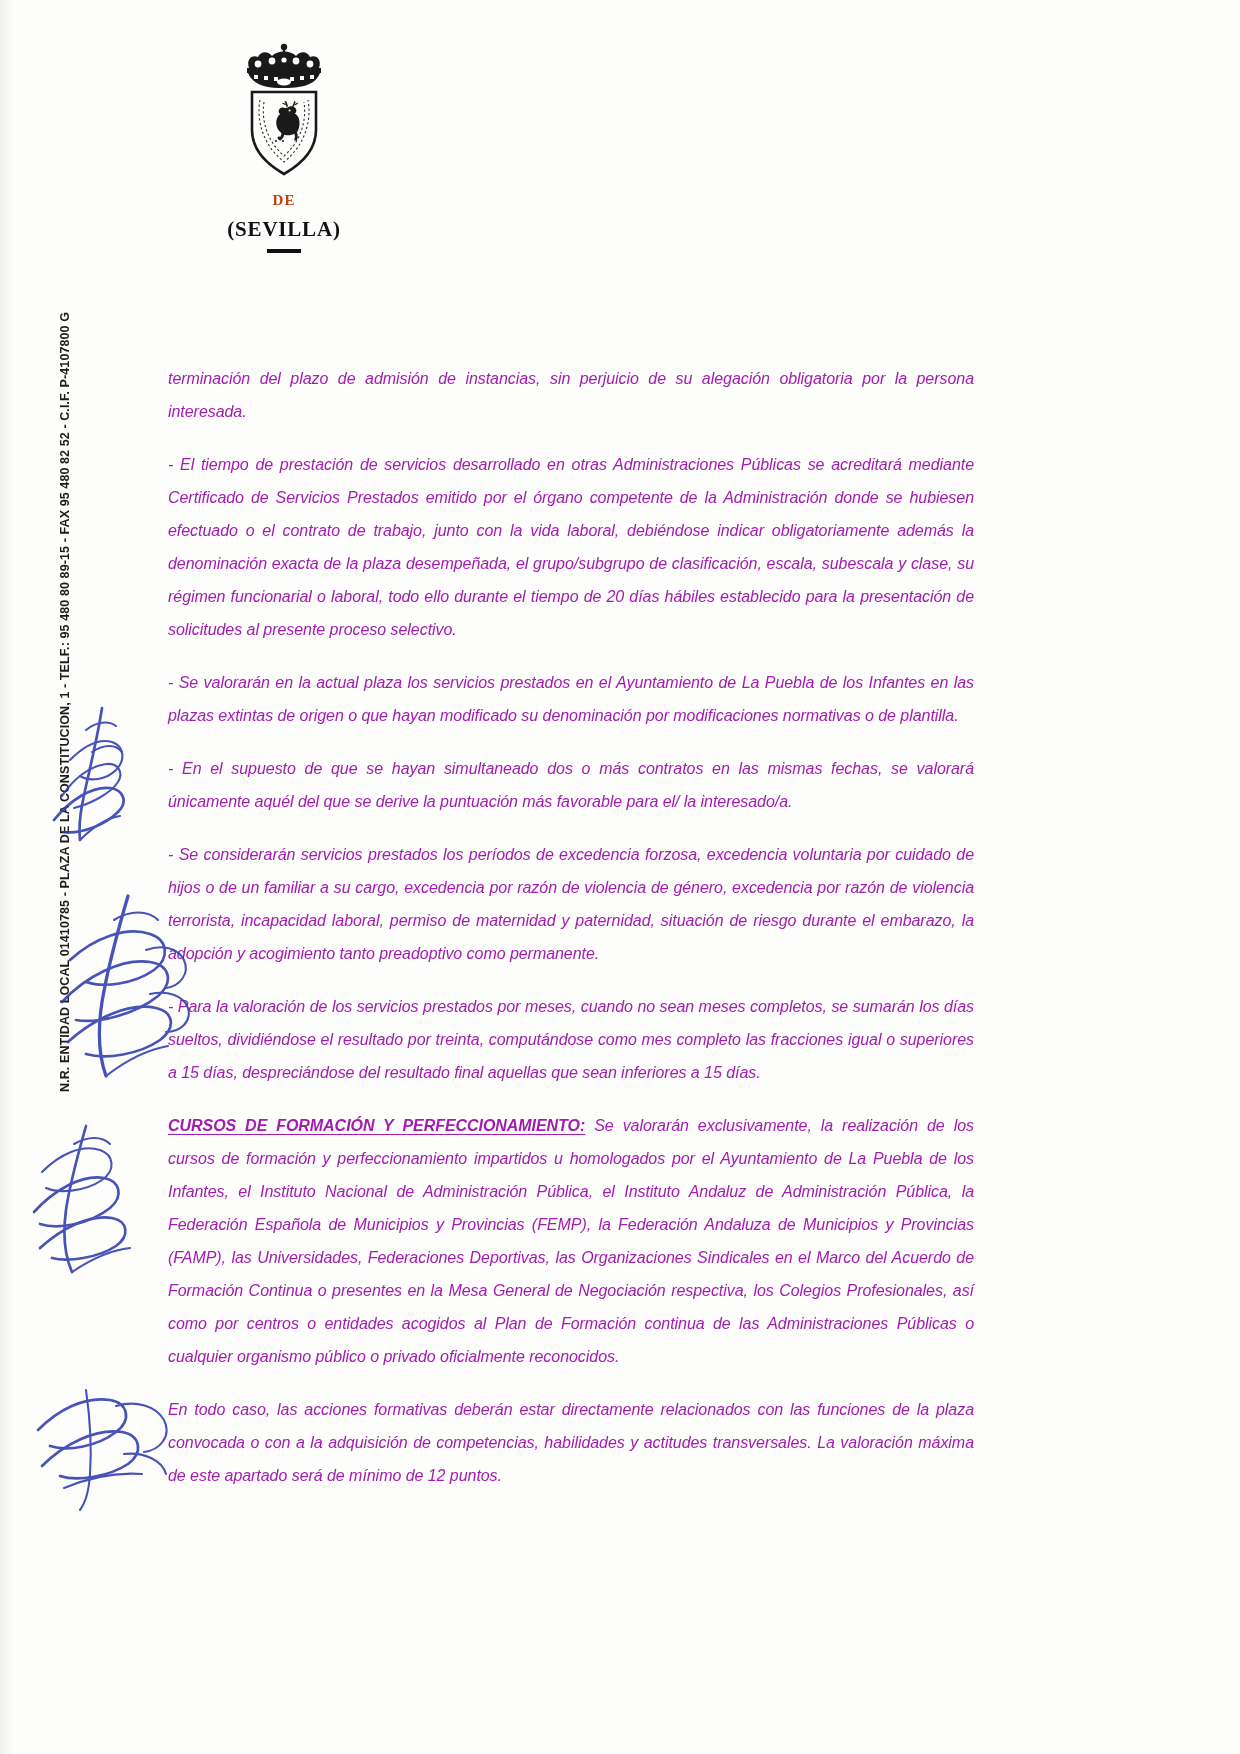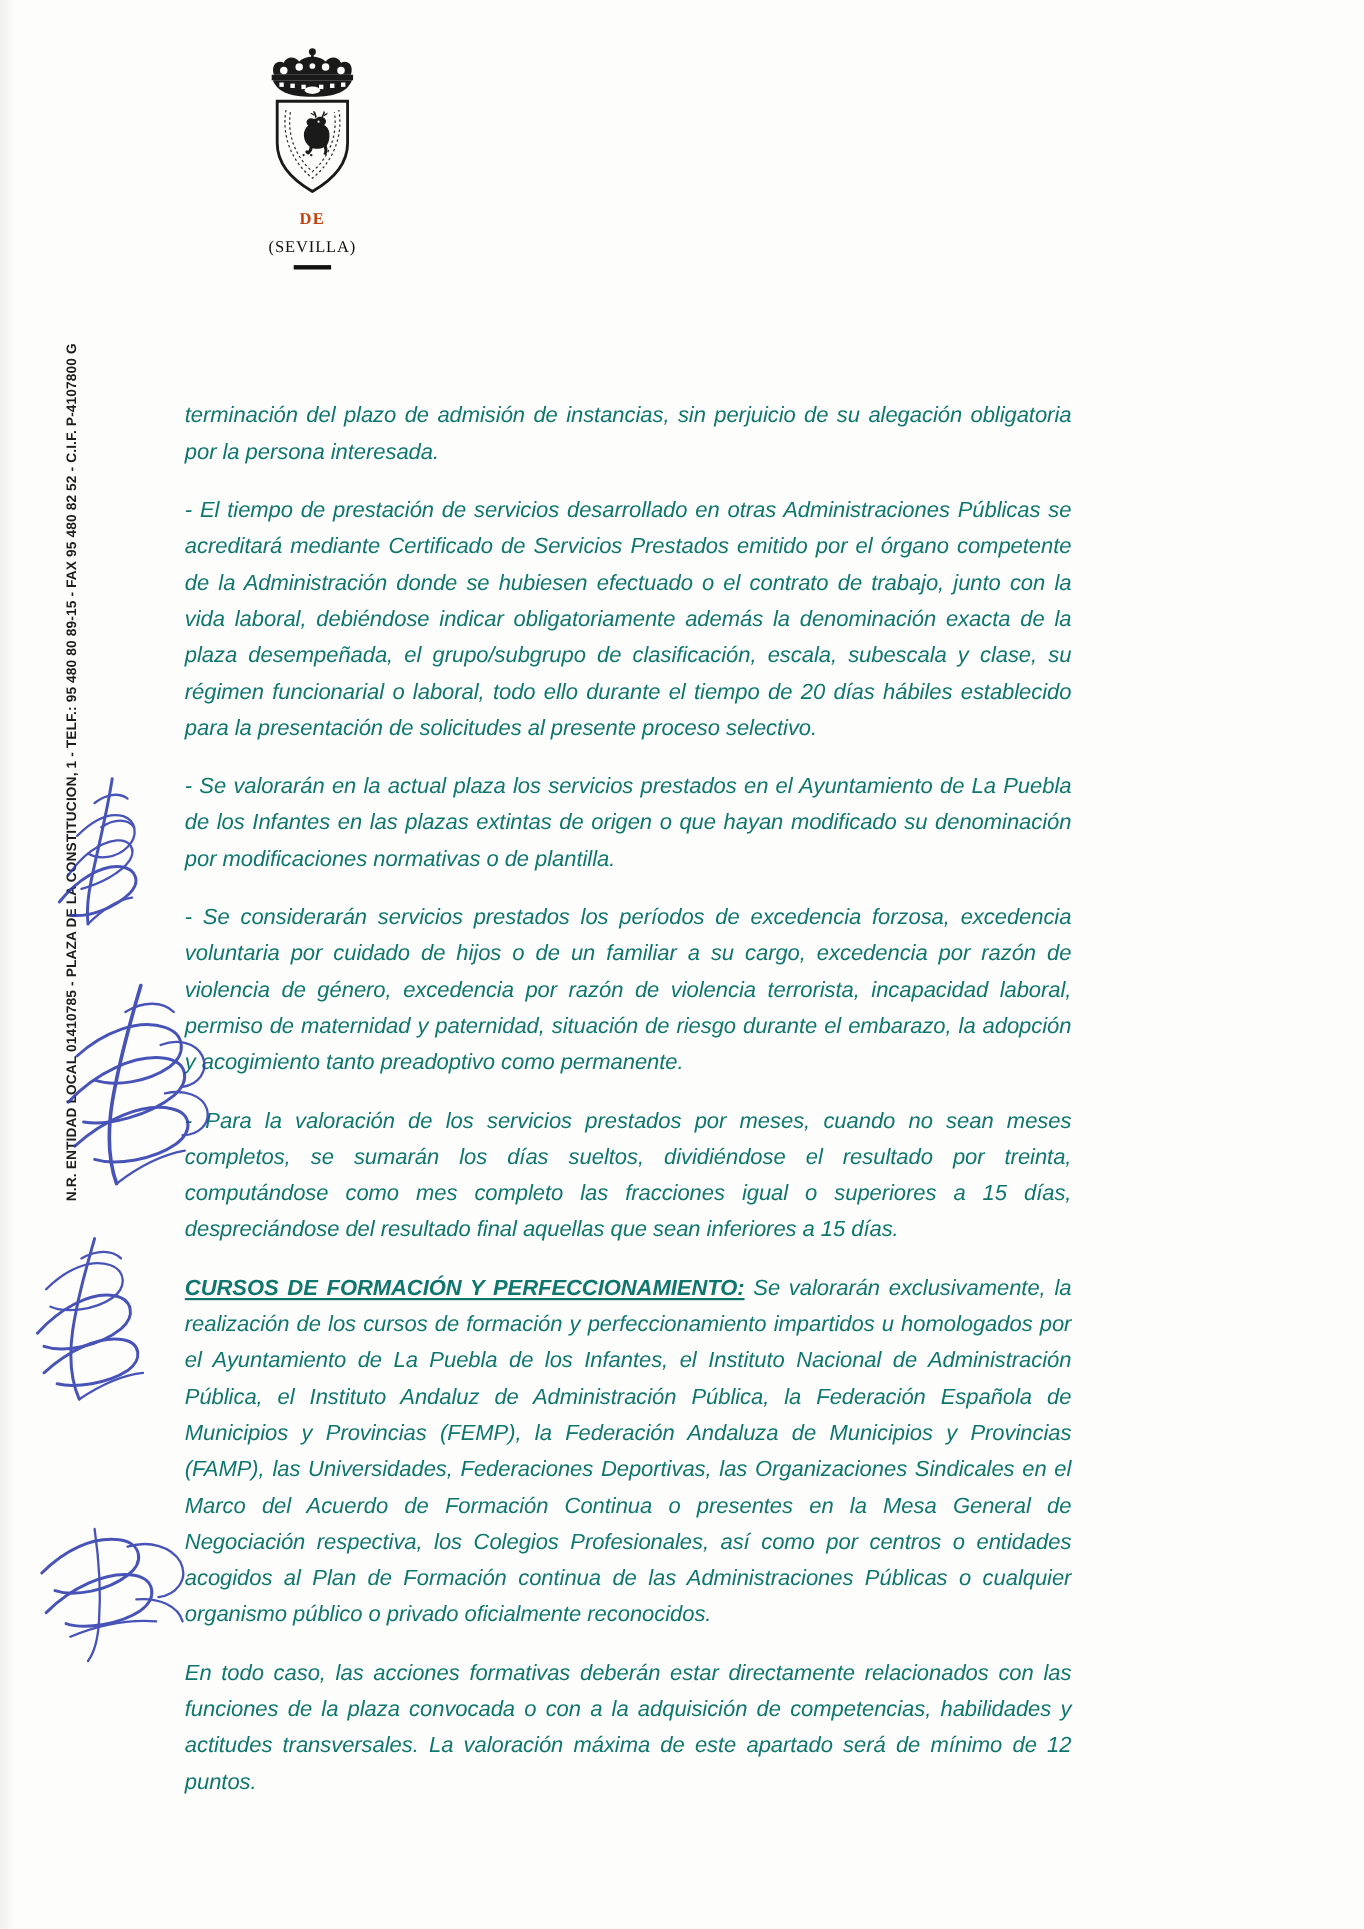--- a/index.html
+++ b/index.html
@@ -42,21 +42,21 @@
     font-size:15px;letter-spacing:1.2px;font-weight:700;
     color:#c2410c;margin-top:7px;
   }
   .lh-line3{
     font-family:"Liberation Serif", serif;
     font-size:25px;letter-spacing:.6px;font-weight:700;
     color:#111;margin-top:8px;white-space:nowrap;
   }
   .lh-line4{
     font-family:"Liberation Serif", serif;
-    font-size:15px;letter-spacing:.8px;font-weight:400;
+    font-size:21px;letter-spacing:.8px;font-weight:700;
     color:#111;margin-top:8px;
   }
   .lh-rule{
     width:34px;height:4px;background:#111;margin:7px auto 0 auto;
   }
 
   
   .sidetext{
     position:absolute;
     left:-285px;top:735px;
@@ -75,24 +75,24 @@
   
   .body-col{
     position:absolute;
     left:168px;top:362px;
     width:806px;
   }
   p.para{
     margin:0 0 20px 0;
     font-family:"Liberation Sans", sans-serif;
     font-style:italic;
-    font-size:20px;
+    font-size:16px;
     line-height:33px;
     text-align:justify;
-    color:#0f766e;
+    color:#a21caf;
     letter-spacing:-0.05px;
   }
   .sec-head{
     font-weight:700;
     text-decoration:underline;
     text-underline-offset:3px;
   }
 
   
   .sig{position:absolute;pointer-events:none;}
@@ -171,20 +171,21 @@
   <div class="sidetext">N.R. ENTIDAD LOCAL 01410785 - PLAZA DE LA CONSTITUCION, 1 - TELF.: 95 480 80 89-15 - FAX 95 480 82 52 - C.I.F. P-4107800 G</div>
 
   <div class="body-col">
 
     <p class="para">terminación del plazo de admisión de instancias, sin perjuicio de su alegación obligatoria por la persona interesada.</p>
 
     <p class="para">- El tiempo de prestación de servicios desarrollado en otras Administraciones Públicas se acreditará mediante Certificado de Servicios Prestados emitido por el órgano competente de la Administración donde se hubiesen efectuado o el contrato de trabajo, junto con la vida laboral, debiéndose indicar obligatoriamente además la denominación exacta de la plaza desempeñada, el grupo/subgrupo de clasificación, escala, subescala y clase, su régimen funcionarial o laboral, todo ello durante el tiempo de 20 días hábiles establecido para la presentación de solicitudes al presente proceso selectivo.</p>
 
     <p class="para">- Se valorarán en la actual plaza los servicios prestados en el Ayuntamiento de La Puebla de los Infantes en las plazas extintas de origen o que hayan modificado su denominación por modificaciones normativas o de plantilla.</p>
 
+    <p class="para">- En el supuesto de que se hayan simultaneado dos o más contratos en las mismas fechas, se valorará únicamente aquél del que se derive la puntuación más favorable para el/ la interesado/a.</p>
 
     <p class="para">- Se considerarán servicios prestados los períodos de excedencia forzosa, excedencia voluntaria por cuidado de hijos o de un familiar a su cargo, excedencia por razón de violencia de género, excedencia por razón de violencia terrorista, incapacidad laboral, permiso de maternidad y paternidad, situación de riesgo durante el embarazo, la adopción y acogimiento tanto preadoptivo como permanente.</p>
 
     <p class="para">- Para la valoración de los servicios prestados por meses, cuando no sean meses completos, se sumarán los días sueltos, dividiéndose el resultado por treinta, computándose como mes completo las fracciones igual o superiores a 15 días, despreciándose del resultado final aquellas que sean inferiores a 15 días.</p>
 
     <p class="para"><span class="sec-head">CURSOS DE FORMACIÓN Y PERFECCIONAMIENTO:</span><span> Se valorarán exclusivamente, la realización de los cursos de formación y perfeccionamiento impartidos u homologados por el Ayuntamiento de La Puebla de los Infantes, el Instituto Nacional de Administración Pública, el Instituto Andaluz de Administración Pública, la Federación Española de Municipios y Provincias (FEMP), la Federación Andaluza de Municipios y Provincias (FAMP), las Universidades, Federaciones Deportivas, las Organizaciones Sindicales en el Marco del Acuerdo de Formación Continua o presentes en la Mesa General de Negociación respectiva, los Colegios Profesionales, así como por centros o entidades acogidos al Plan de Formación continua de las Administraciones Públicas o cualquier organismo público o privado oficialmente reconocidos.</span></p>
 
     <p class="para">En todo caso, las acciones formativas deberán estar directamente relacionados con las funciones de la plaza convocada o con a la adquisición de competencias, habilidades y actitudes transversales. La valoración máxima de este apartado será de mínimo de 12 puntos.</p>
   </div>
 

